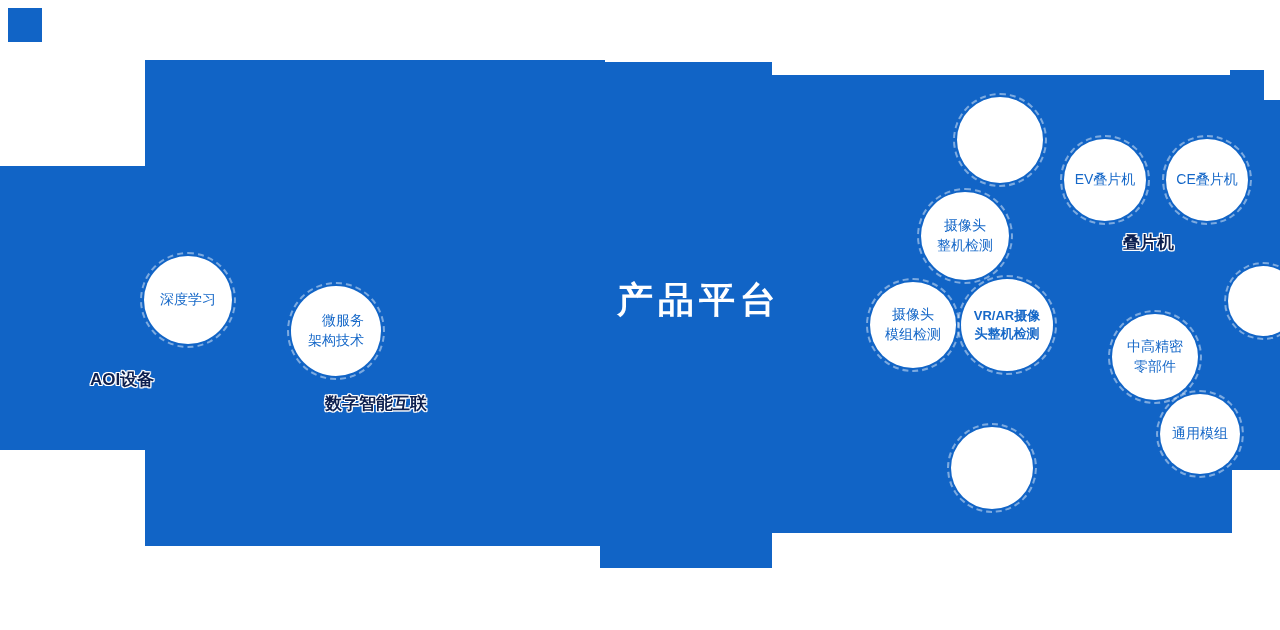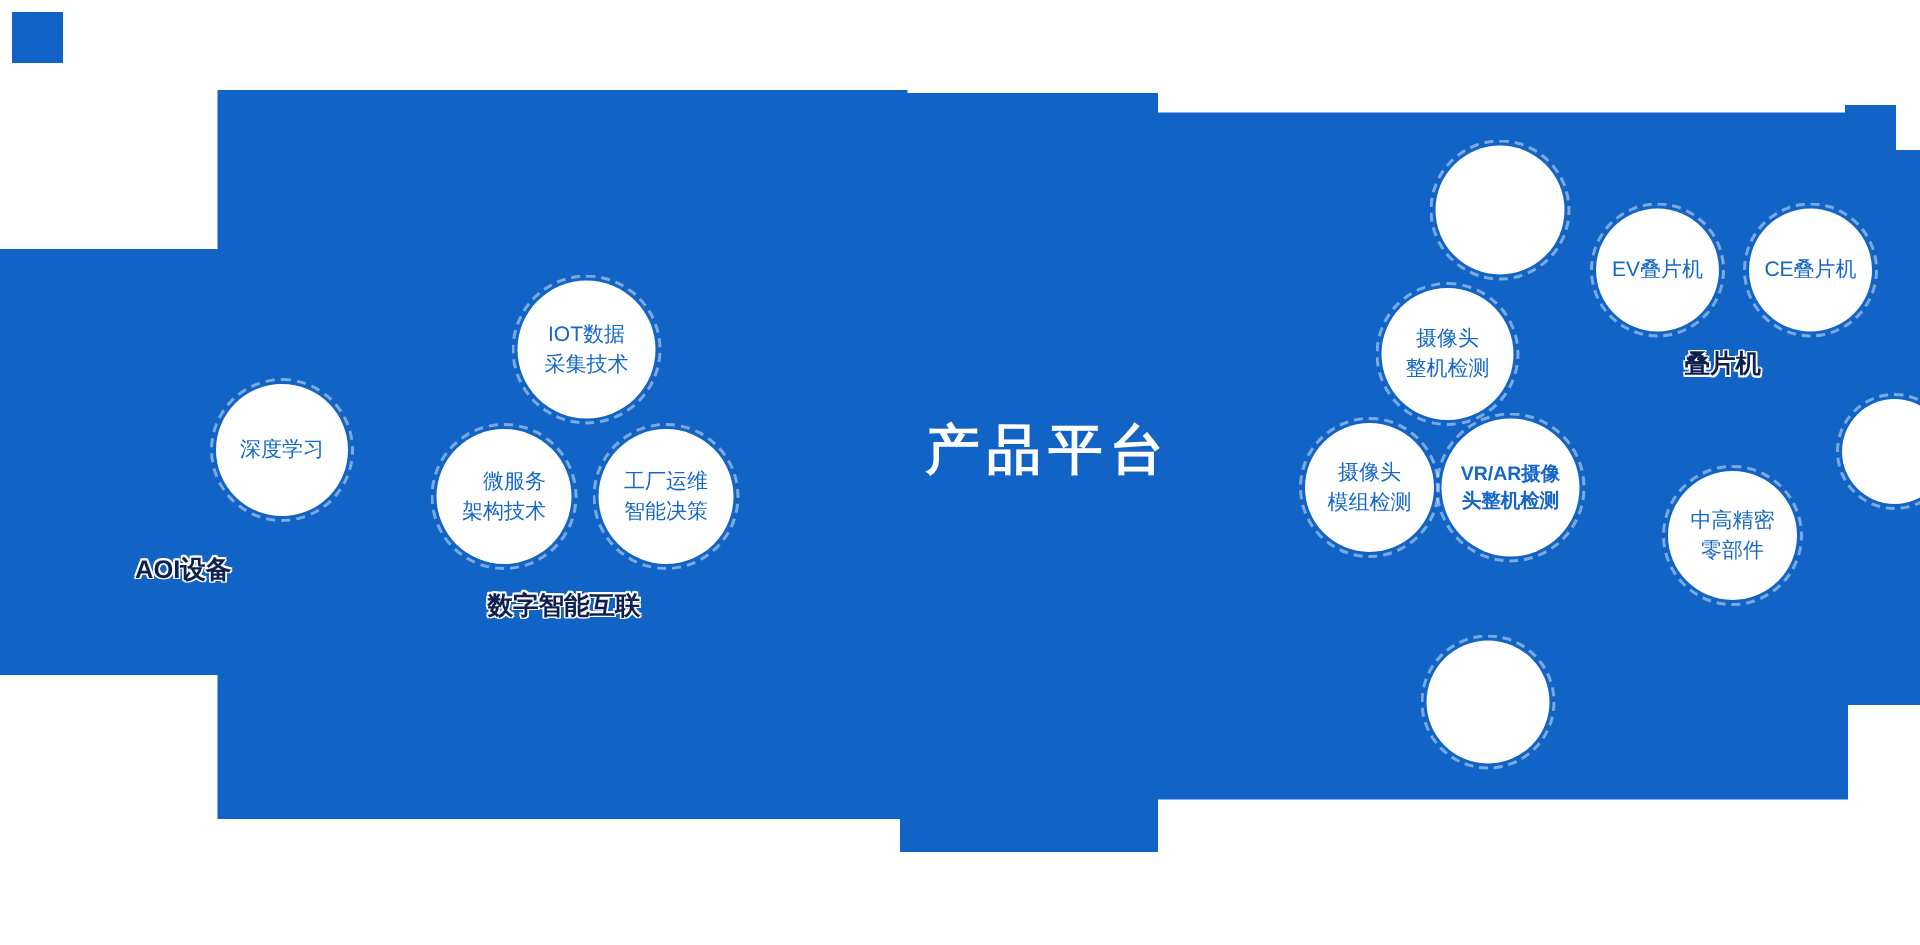--- a/index.html
+++ b/index.html
@@ -66,39 +66,36 @@
   <div class="bg" style="left:600px; top:62px; width:172px; height:506px;"></div>
   <div class="bg" style="left:770px; top:75px; width:462px; height:458px;"></div>
   <div class="bg" style="left:1230px; top:100px; width:50px; height:370px;"></div>
   <div class="bg" style="left:1230px; top:70px; width:34px; height:40px;"></div>
 
   <div class="main-title" style="left:617px; top:276px;">产品平台</div>
 
   <div class="bubble" style="left:144px; top:256px; width:88px; height:88px;">深度学习</div>
   <div class="group-label" style="left:90px; top:368px; width:100px;">AOI设备</div>
 
-  <div class="bubble" style="left:345px; top:187px; width:92px; height:92px;">IOT数据
-采集技术</div>
   <div class="bubble" style="left:291px; top:286px; width:90px; height:90px;text-align:right;">微服务
 架构技术</div>
-  <div class="bubble" style="left:399px; top:286px; width:90px; height:90px;">工厂运维
-智能决策</div>
   <div class="group-label" style="left:325px; top:392px; width:125px;">数字智能互联</div>
 
   <div class="bubble" style="left:957px; top:97px; width:86px; height:86px;"></div>
   <div class="bubble" style="left:921px; top:192px; width:88px; height:88px;">摄像头
 整机检测</div>
   <div class="bubble" style="left:870px; top:282px; width:86px; height:86px;">摄像头
 模组检测</div>
   <div class="bubble small" style="left:961px; top:279px; width:92px; height:92px;">VR/AR摄像
 头整机检测</div>
   <div class="bubble" style="left:951px; top:427px; width:82px; height:82px;"></div>
 
   <div class="bubble" style="left:1064px; top:139px; width:82px; height:82px;">EV叠片机</div>
   <div class="bubble" style="left:1166px; top:139px; width:82px; height:82px;">CE叠片机</div>
   <div class="group-label" style="left:1123px; top:231px; width:75px;">叠片机</div>
 
   <div class="bubble" style="left:1112px; top:314px; width:86px; height:86px;">中高精密
 零部件</div>
+  <div class="bubble" style="left:1160px; top:394px; width:80px; height:80px;">通用模组</div>
 
   <div class="bubble" style="left:1228px; top:266px; width:70px; height:70px;"></div>
 
 </div>
 
 </body></html>

